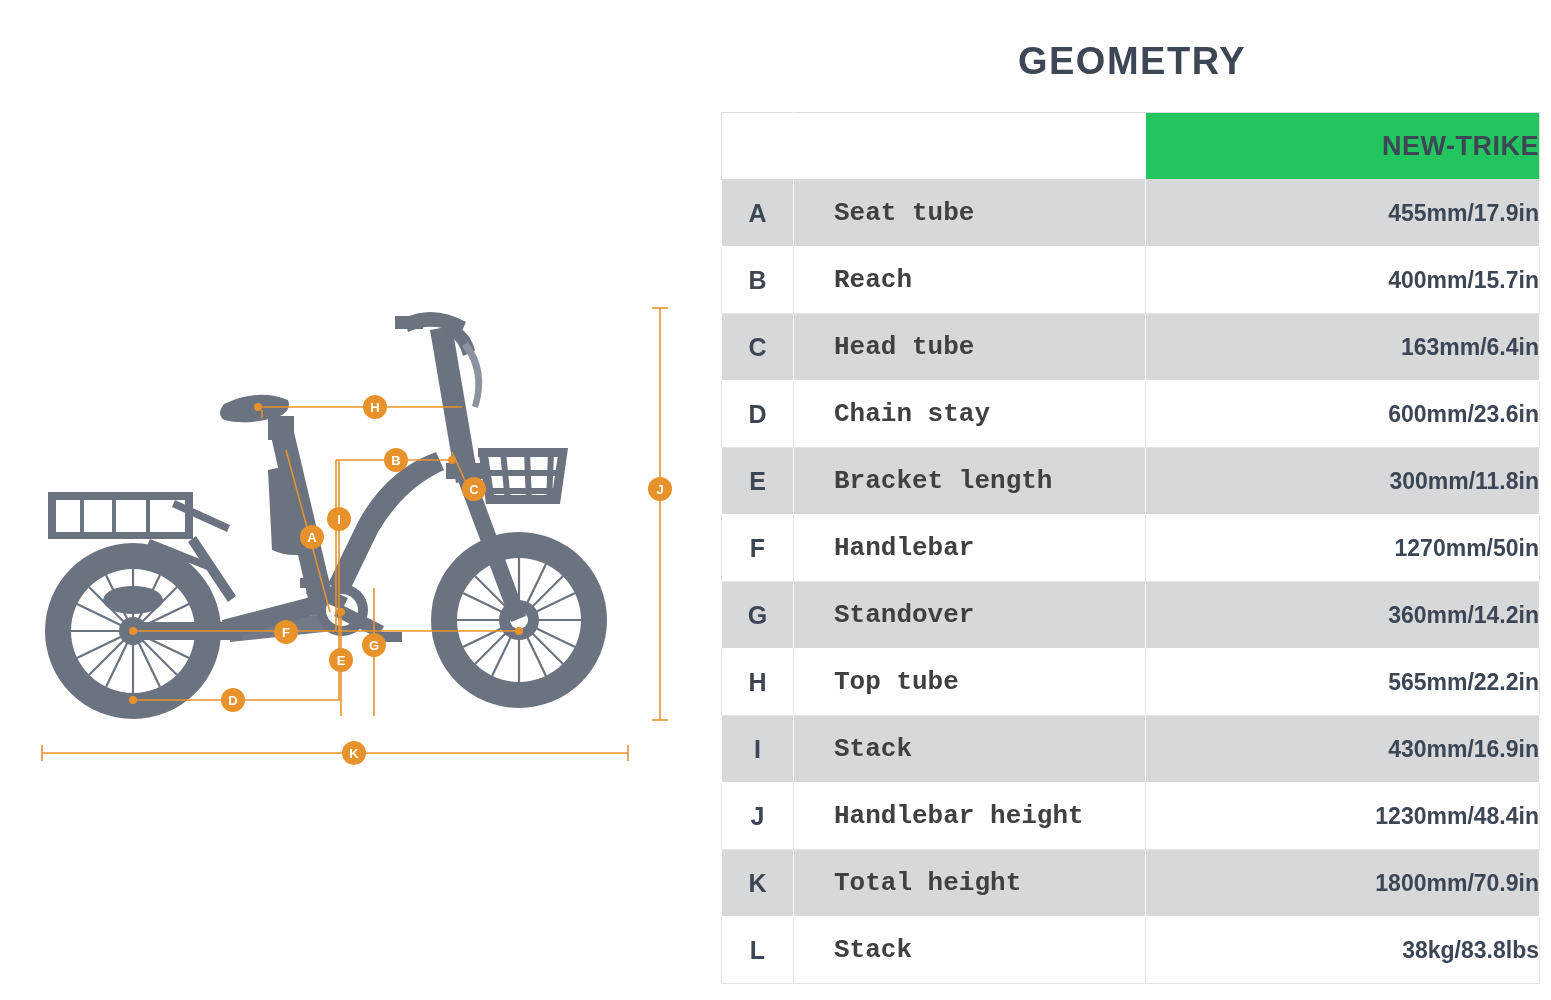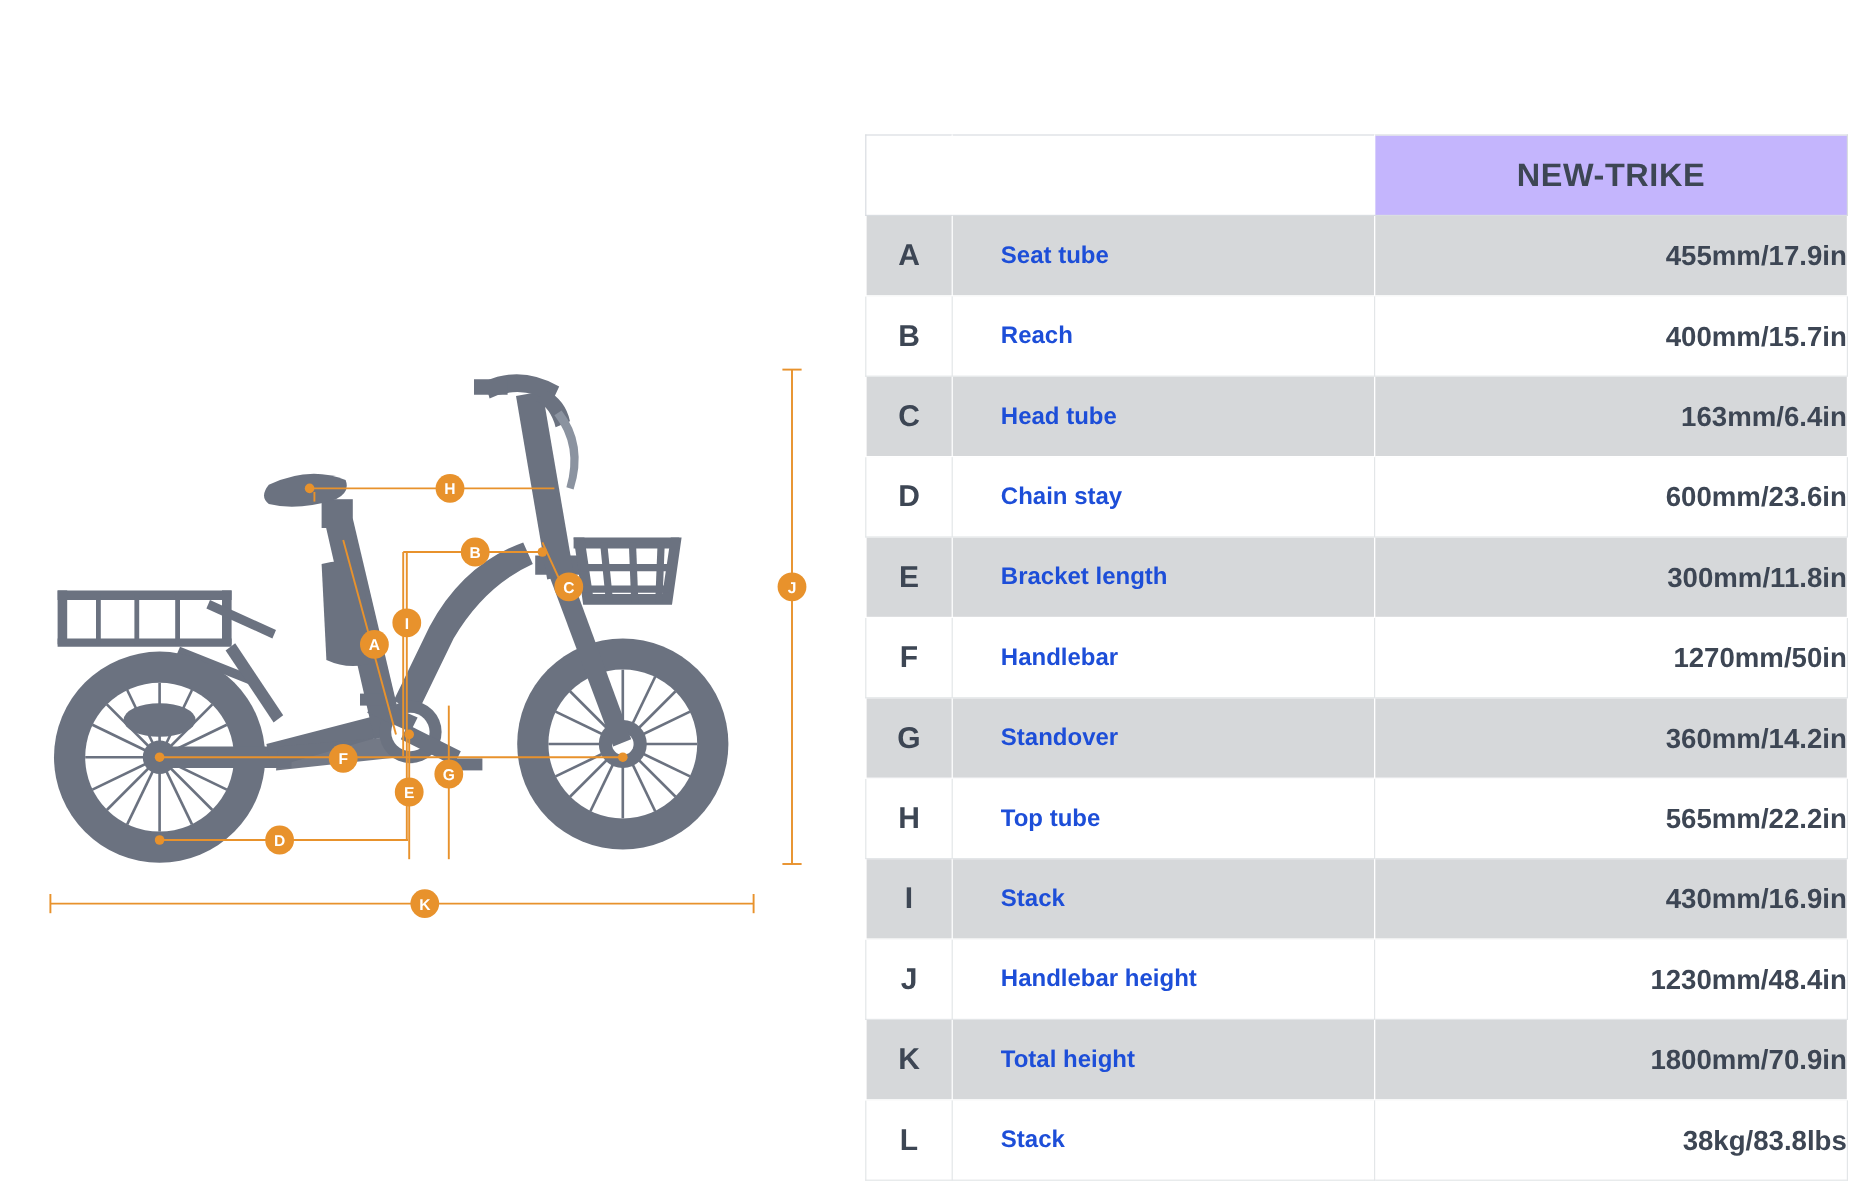--- a/index.html
+++ b/index.html
@@ -73,47 +73,48 @@
   .col-name   { width: 352px; }
   .col-value  { width: 394px; }
 
   .hdr-blank {
     background: #ffffff;
     border-bottom: 1px solid #d9dde1 !important;
     border-left: 1px solid #d9dde1 !important;
     border-top: 1px solid #d9dde1 !important;
   }
   .hdr-model {
-    background: #c4b5fd;
+    background: #22c55e;
     border-bottom: 1px solid #d9dde1 !important;
     border-right: 1px solid #d9dde1 !important;
     border-top: 1px solid #d9dde1 !important;
     border-left: 1px solid #d9dde1 !important;
-    text-align: center;
+    text-align: right;
     font-size: 27px;
     font-weight: bold;
     color: #3d4654;
     letter-spacing: 0.5px;
   }
 
   tr.shade td { background: #d6d8da; }
   tr.plain td { background: #ffffff; }
   tr.plain td { border-color: #e3e6e8; }
 
   .cell-letter {
     text-align: center;
     font-size: 25px;
     font-weight: bold;
     color: #3d4654;
   }
   .cell-name {
     padding-left: 40px !important;
-    font-size: 20px;
-    font-weight: bold;
-    color: #1d4ed8;
+    font-size: 26px;
+    font-weight: bold;
+    color: #404040;
+    font-family: Liberation Mono, monospace;
   }
   .cell-value {
     text-align: right;
     font-size: 23px;
     font-weight: bold;
     color: #3d4654;
   }
 
   
   .callout-text {
@@ -319,20 +320,21 @@
           </g>
         <g>
             <circle cx="354" cy="753" r="12" fill="#e8922c"></circle>
             <text class="callout-text" x="354" y="758" text-anchor="middle">K</text>
           </g>
       </g>
     </svg>
   </div>
 
   <div class="table-panel">
+    <div class="geo-title">GEOMETRY</div>
 
     <table class="geo-table">
       <colgroup>
         <col class="col-letter">
         <col class="col-name">
         <col class="col-value">
       </colgroup>
       <thead>
         <tr>
           <th class="hdr-blank"></th>

